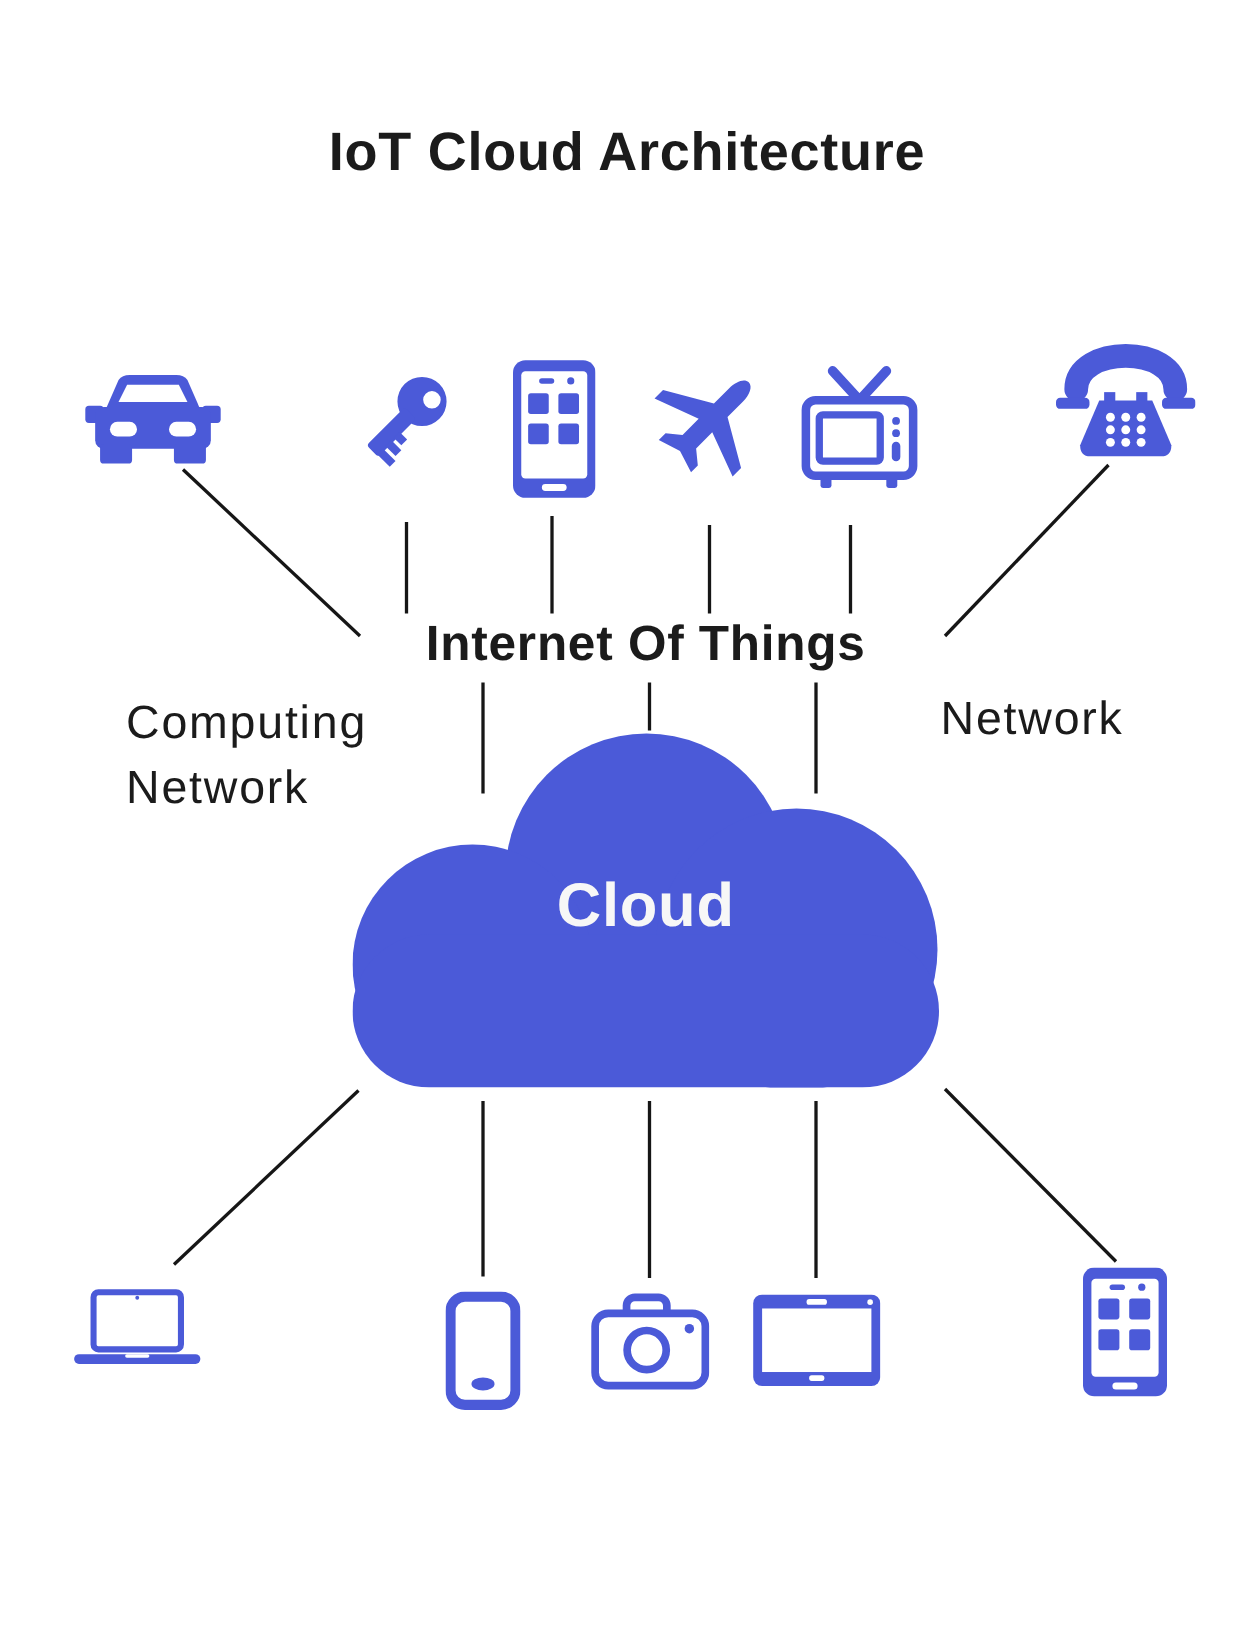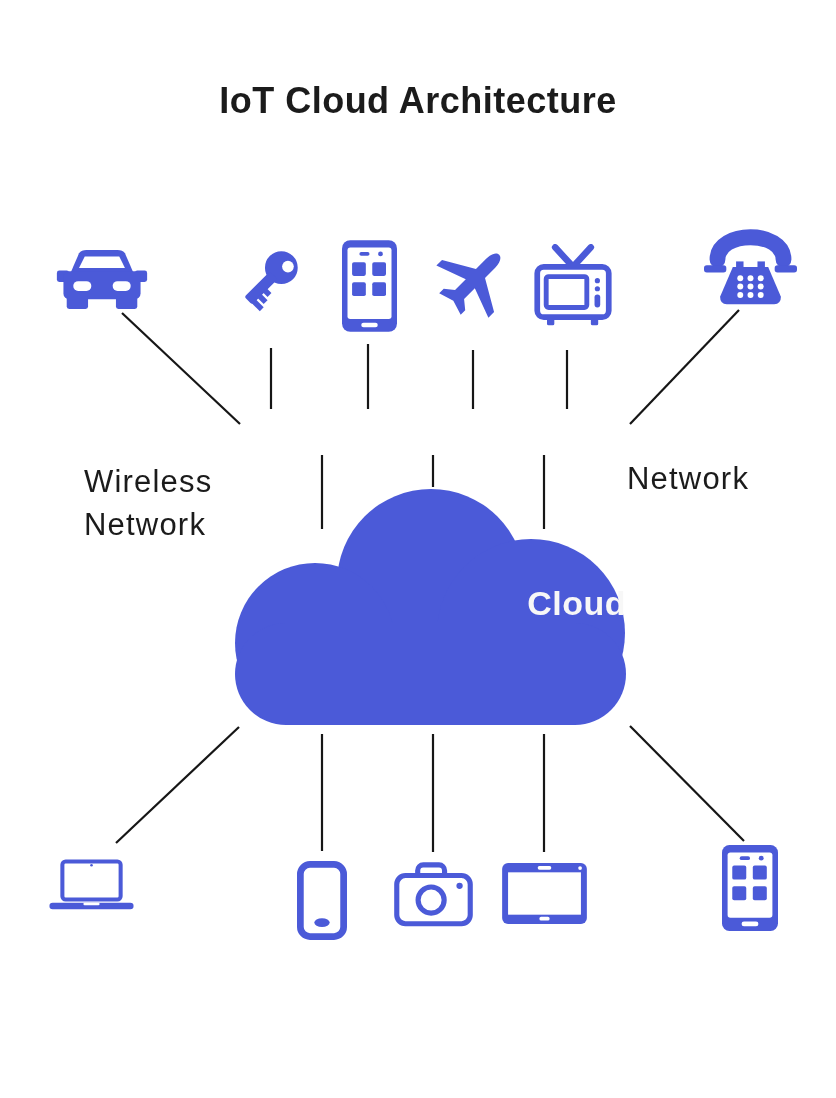--- a/index.html
+++ b/index.html
@@ -27,22 +27,22 @@
     left:84px;top:460px;width:220px;
     font-size:31px;font-weight:400;letter-spacing:1.2px;line-height:43px;
   }
   .label-network{
     left:627px;top:461px;width:200px;
     font-size:31px;font-weight:400;letter-spacing:1.2px;
   }
   .cloud-shape{position:absolute;left:235px;top:487px;width:391px;height:238px;color:var(--icon-blue,#4b5ad8);}
   .cloud-shape svg{display:block;width:100%;height:100%;}
   .cloud-text{
-    position:absolute;left:235px;top:580px;width:391px;text-align:right;
-    font-size:34px;font-weight:700;letter-spacing:.5px;line-height:47px;
+    position:absolute;left:235px;top:580px;width:391px;text-align:center;
+    font-size:41px;font-weight:700;letter-spacing:.5px;line-height:47px;
     color:var(--cloud-text-color,#f7f7f7);
   }
 </style>
 </head>
 <body>
 
 <div class="stage">
 
   <div class="title">IoT Cloud Architecture</div>
 
@@ -140,22 +140,23 @@
         <circle cx="39" cy="67" r="3.2"></circle>
           <circle cx="50" cy="67" r="3.2"></circle>
           <circle cx="61" cy="67" r="3.2"></circle>
         <circle cx="39" cy="76" r="3.2"></circle>
           <circle cx="50" cy="76" r="3.2"></circle>
           <circle cx="61" cy="76" r="3.2"></circle>
       </g>
     </svg>
   </div>
 
+  <div class="label label-iot">Internet Of Things</div>
   <div class="label label-wireless">
-    <div>Wireless</div>
+    <div>Computing</div>
     <div>Network</div>
   </div>
   <div class="label label-network">Network</div>
 
   <div class="cloud-shape">
     <svg viewBox="0 0 391 238" fill="currentColor">
       <circle cx="196" cy="96" r="94"></circle>
       <circle cx="80" cy="156" r="80"></circle>
       <circle cx="296" cy="146" r="94"></circle>
       <rect x="0" y="136" width="391" height="102" rx="51"></rect>

